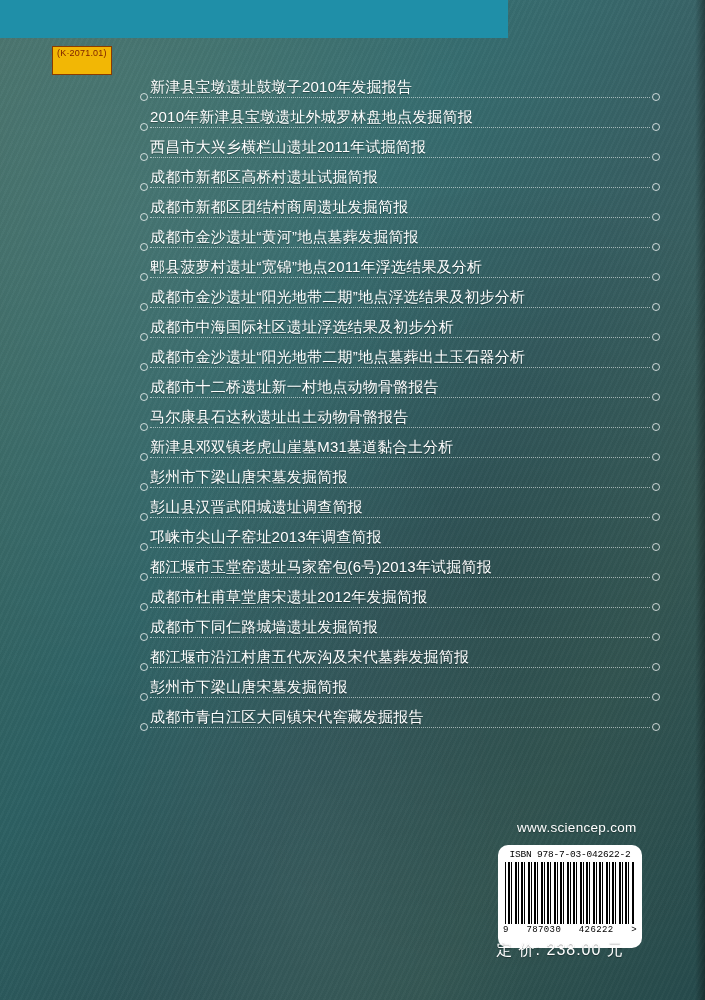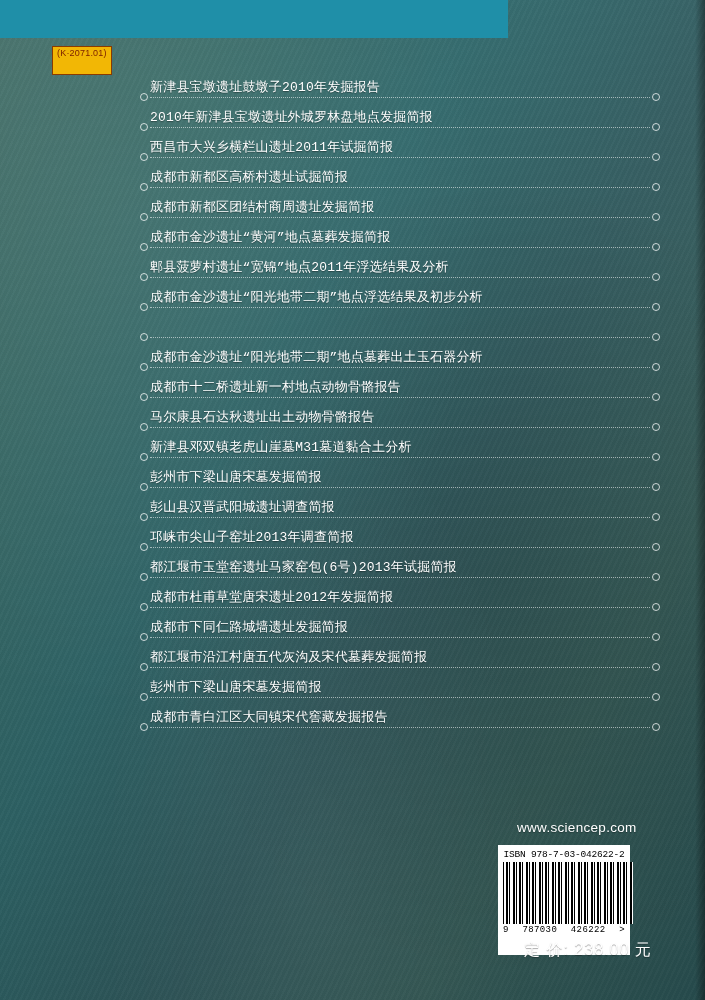--- a/index.html
+++ b/index.html
@@ -79,22 +79,22 @@
     width: 500px;
   }
   .toc-row {
     position: relative;
     height: 30px;
     display: flex;
     align-items: center;
   }
   .toc-title {
     color: #ffffff;
-    font-size: 13px;
-    font-family: Liberation Mono, monospace;
+    font-size: 15px;
+    font-family: Liberation Sans, sans-serif;
     letter-spacing: 0.2px;
     white-space: nowrap;
     text-shadow: 0 1px 1px rgba(0,0,0,0.35);
   }
   .toc-rule {
     position: absolute;
     left: 0;
     right: 0;
     bottom: 4px;
     border-bottom: 1px dotted rgba(255,255,255,0.55);
@@ -122,24 +122,25 @@
     font-family: "Liberation Sans", sans-serif;
     text-shadow: 0 1px 1px rgba(0,0,0,0.3);
     margin-left: 13px;
   }
 
   
   .barcode-block {
     position: absolute;
     left: 498px;
     top: 845px;
-    width: 132px;
+    width: 144px;
     background: #ffffff;
-    padding: 4px 5px 20px 5px;
+    padding: 4px 5px 13px 5px;
     box-sizing: border-box;
+    border-radius: 10px;
   }
   .isbn-text {
     font-family: "Liberation Mono", monospace;
     font-size: 9.5px;
     color: #000;
     text-align: center;
     letter-spacing: -0.2px;
     margin-bottom: 2px;
   }
   .bars {
@@ -160,23 +161,24 @@
     color: #000;
     display: flex;
     justify-content: space-between;
     padding: 1px 0 0 0;
     letter-spacing: 0.4px;
   }
 
   
   .price-box {
     position: absolute;
-    left: 524px;
+    left: 490px;
     top: 940px;
     width: 140px;
+    text-align: center;
   }
   .price-text {
     color: #ffffff;
     font-size: 16px;
     letter-spacing: 1px;
     font-family: "Liberation Sans", sans-serif;
     text-shadow: 0 1px 1px rgba(0,0,0,0.35);
   }
 </style>
 </head>
@@ -235,20 +237,21 @@
       <div class="toc-row">
         <span class="toc-rule"></span>
         <span class="toc-dot left"></span>
         <span class="toc-dot right"></span>
         <span class="toc-title">成都市金沙遗址“阳光地带二期”地点浮选结果及初步分析</span>
       </div>
       <div class="toc-row">
         <span class="toc-rule"></span>
         <span class="toc-dot left"></span>
         <span class="toc-dot right"></span>
+        <span class="toc-title">成都市中海国际社区遗址浮选结果及初步分析</span>
       </div>
       <div class="toc-row">
         <span class="toc-rule"></span>
         <span class="toc-dot left"></span>
         <span class="toc-dot right"></span>
         <span class="toc-title">成都市金沙遗址“阳光地带二期”地点墓葬出土玉石器分析</span>
       </div>
       <div class="toc-row">
         <span class="toc-rule"></span>
         <span class="toc-dot left"></span>

